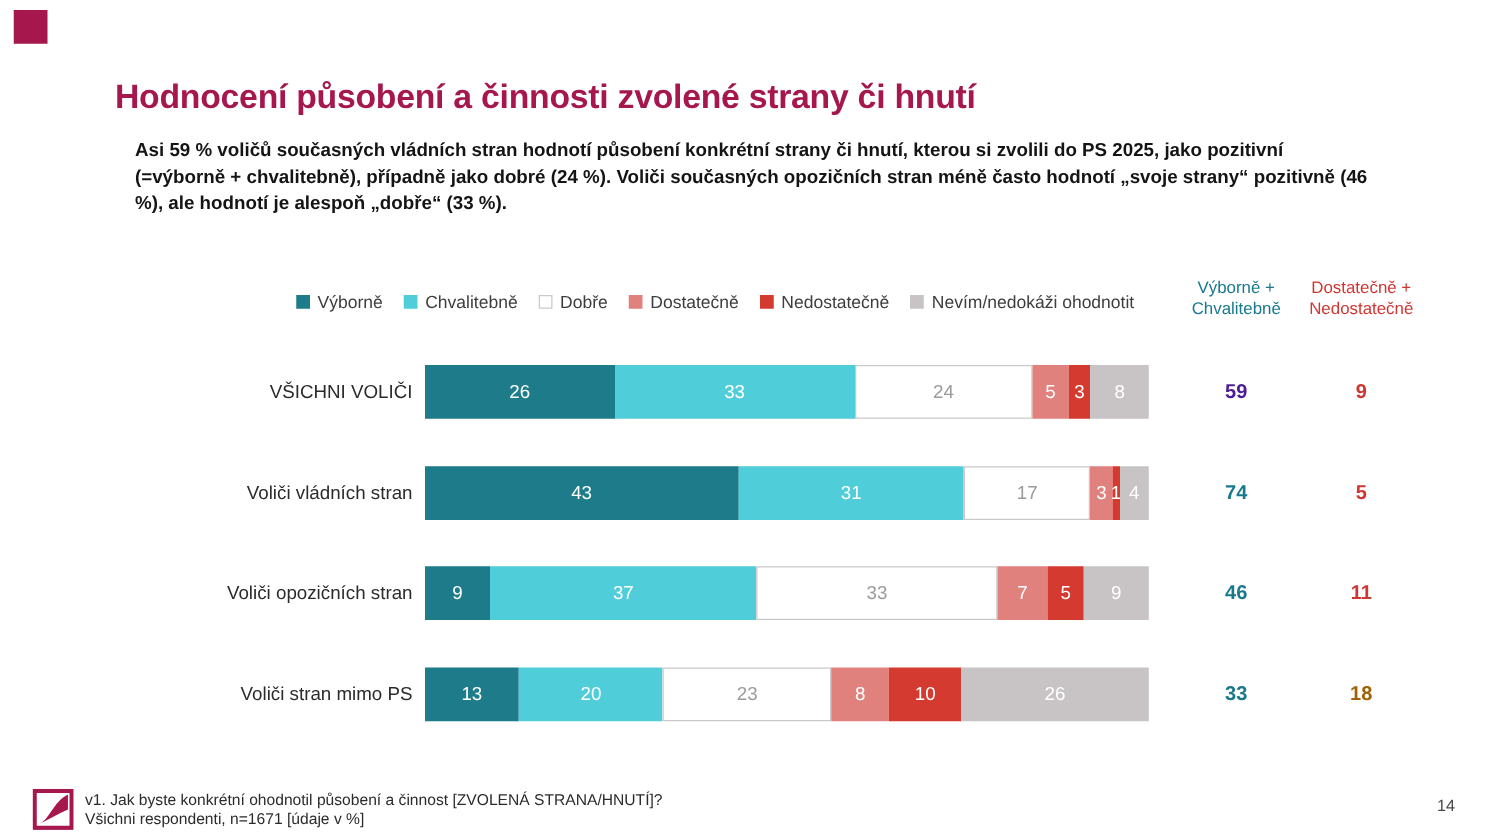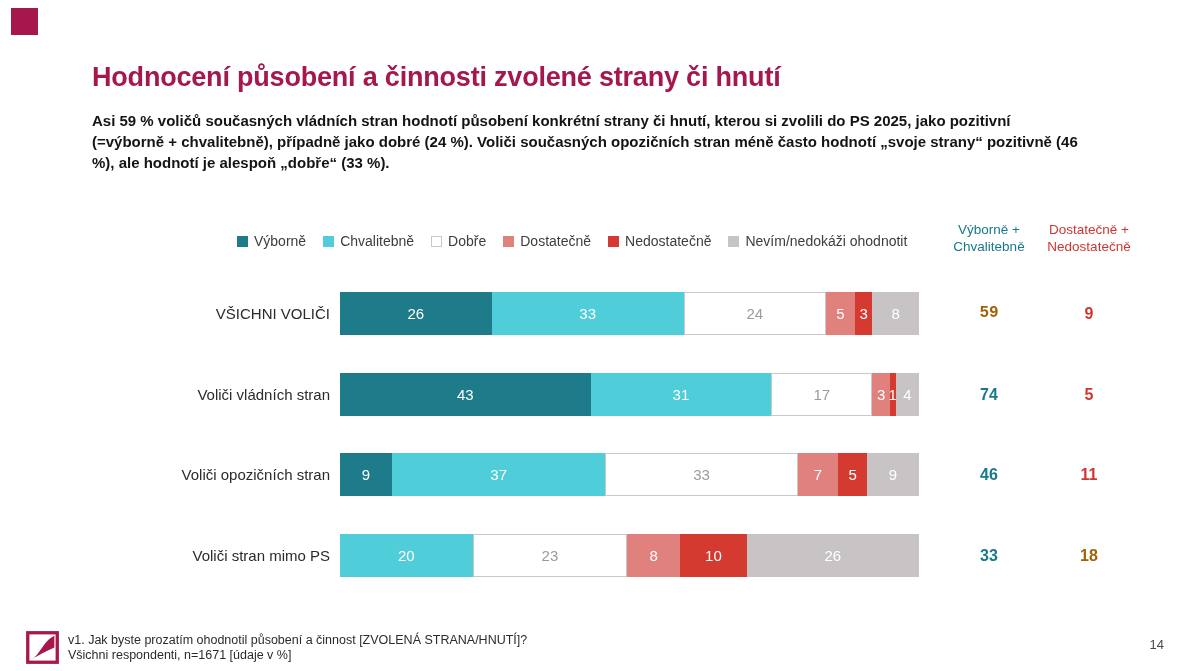--- a/index.html
+++ b/index.html
@@ -4,21 +4,21 @@
 <style>
   html,body{margin:0;padding:0;background:#ffffff;}
   body{font-family:"Liberation Sans", sans-serif;}
   .slide{position:relative;width:1200px;height:671px;background:#ffffff;overflow:hidden;}
 
   .accent-square{position:absolute;left:11px;top:8px;width:27px;height:27px;background:#a5174d;}
 
   .title{position:absolute;left:92px;top:62px;margin:0;width:1060px;
          font-size:27px;font-weight:bold;color:#a5174d;letter-spacing:-0.2px;}
 
-  .subtitle{position:absolute;left:92px;top:110px;margin:0;width:990px;
+  .subtitle{position:absolute;left:108px;top:110px;margin:0;width:990px;
             font-size:15px;font-weight:bold;color:#141414;line-height:21px;}
 
   .legend{position:absolute;left:237px;top:233px;display:flex;align-items:center;gap:17px;}
   .legend-item{display:flex;align-items:center;gap:6px;font-size:14px;color:#3d3d3d;white-space:nowrap;}
   .swatch{width:11px;height:11px;display:inline-block;box-sizing:border-box;}
 
   .summary-headers{position:absolute;top:221px;left:0;width:1200px;height:40px;}
   .summary-header{position:absolute;width:122px;text-align:center;font-size:13.5px;line-height:17px;}
   .summary-header.col0{left:928px;}
   .summary-header.col1{left:1028px;}
@@ -105,21 +105,21 @@
           <div class="seg" style="flex-grow: 5; background: rgb(224, 129, 126); color: rgb(255, 255, 255);">
             <span>5</span>
           </div>
           <div class="seg" style="flex-grow: 3; background: rgb(213, 58, 49); color: rgb(255, 255, 255);">
             <span>3</span>
           </div>
           <div class="seg" style="flex-grow: 8; background: rgb(200, 196, 197); color: rgb(255, 255, 255);">
             <span>8</span>
           </div>
         </div>
-        <div class="sum col0" style="color: #a16207; font-family: Liberation Mono, monospace;">59</div>
+        <div class="sum col0" style="color: #4c1d95;">59</div>
         <div class="sum col1" style="color: rgb(207, 53, 49);">9</div>
       </div>
       <div class="chart-row" style="top: 81px;">
         <div class="row-label">Voliči vládních stran</div>
         <div class="bar">
           <div class="seg" style="flex-grow: 43; background: rgb(30, 123, 137); color: rgb(255, 255, 255);">
             <span>43</span>
           </div>
           <div class="seg" style="flex-grow: 31; background: rgb(79, 205, 217); color: rgb(255, 255, 255);">
             <span>31</span>
@@ -161,20 +161,23 @@
           <div class="seg" style="flex-grow: 9; background: rgb(200, 196, 197); color: rgb(255, 255, 255);">
             <span>9</span>
           </div>
         </div>
         <div class="sum col0" style="color: rgb(23, 121, 139);">46</div>
         <div class="sum col1" style="color: rgb(207, 53, 49);">11</div>
       </div>
       <div class="chart-row" style="top: 242px;">
         <div class="row-label">Voliči stran mimo PS</div>
         <div class="bar">
+          <div class="seg" style="flex-grow: 13; background: rgb(30, 123, 137); color: rgb(255, 255, 255);">
+            <span>13</span>
+          </div>
           <div class="seg" style="flex-grow: 20; background: rgb(79, 205, 217); color: rgb(255, 255, 255);">
             <span>20</span>
           </div>
           <div class="seg" style="flex-grow: 23; background: rgb(255, 255, 255); color: rgb(155, 155, 155); border: 1px solid rgb(201, 201, 201);">
             <span>23</span>
           </div>
           <div class="seg" style="flex-grow: 8; background: rgb(224, 129, 126); color: rgb(255, 255, 255);">
             <span>8</span>
           </div>
           <div class="seg" style="flex-grow: 10; background: rgb(213, 58, 49); color: rgb(255, 255, 255);">
@@ -188,19 +191,19 @@
         <div class="sum col1" style="color: #a16207;">18</div>
       </div>
     </div>
 
   <div class="footer">
     <svg class="logo" viewBox="0 0 32 32" xmlns="http://www.w3.org/2000/svg">
       <rect x="1.7" y="1.7" width="28.6" height="28.6" fill="none" stroke="#a5174d" stroke-width="3.2"></rect>
       <path d="M4.5,27.5 C13,25 16,10 27.5,4.5 L27.5,16 C19,19.5 11.5,24.5 4.5,27.5 Z" fill="#a5174d"></path>
     </svg>
     <div class="footer-text">
-      <div>v1. Jak byste prozatím ohodnotil působení a činnost [ZVOLENÁ STRANA/HNUTÍ]?</div>
+      <div>v1. Jak byste konkrétní ohodnotil působení a činnost [ZVOLENÁ STRANA/HNUTÍ]?</div>
       <div>Všichni respondenti, n=1671 [údaje v %]</div>
     </div>
   </div>
 
   <div class="page-number">14</div>
 </div>
 
 </body></html>

